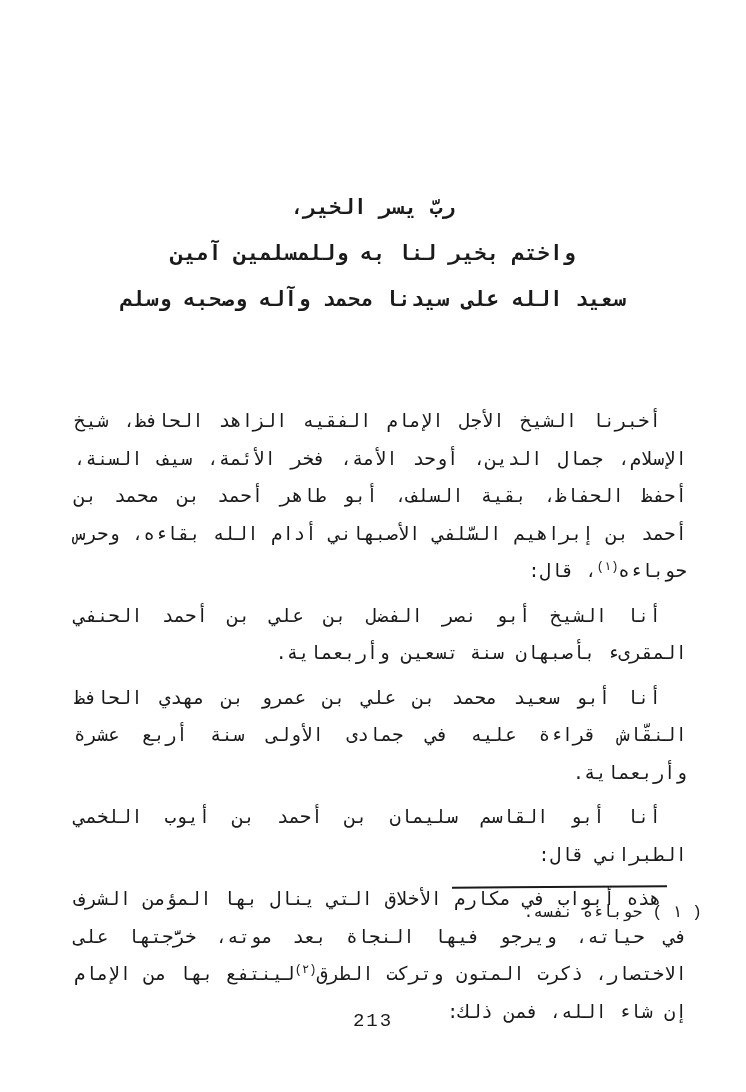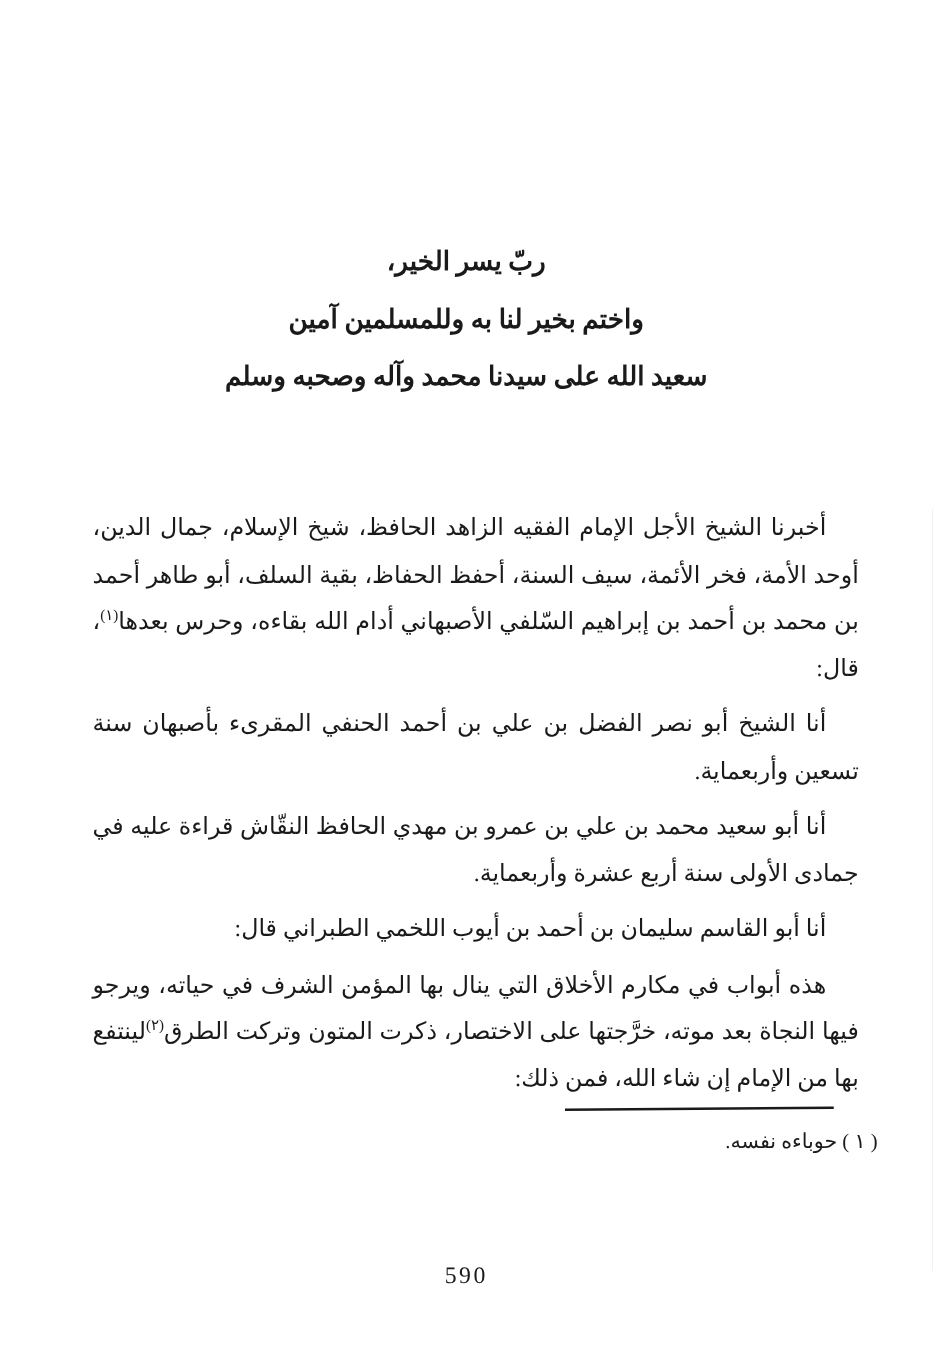--- a/index.html
+++ b/index.html
@@ -3,21 +3,21 @@
 <meta charset="utf-8">
 <style>
   html, body { margin: 0; padding: 0; background: #e8e8e8; }
   .page {
     position: relative;
     width: 746px;
     height: 1092px;
     margin: 0 auto;
     background: #ffffff;
     color: #1a1a1a;
-    font-family: Liberation Serif, serif;
+    font-family: Liberation Mono, monospace;
     direction: rtl;
     overflow: hidden;
     text-rendering: optimizeLegibility;
   }
   .doc-header {
     position: absolute;
     top: 186px;
     right: 0;
     left: 0;
     text-align: center;
@@ -83,32 +83,32 @@
 
 <div class="page">
 
   <header class="doc-header">
     <div>ربّ يسر الخير،</div>
     <div>واختم بخير لنا به وللمسلمين آمين</div>
     <div>سعيد الله على سيدنا محمد وآله وصحبه وسلم</div>
   </header>
 
   <main class="doc-body">
-    <p class="para"><span>أخبرنا الشيخ الأجل الإمام الفقيه الزاهد الحافظ، شيخ الإسلام، جمال الدين، أوحد الأمة، فخر الأئمة، سيف السنة، أحفظ الحفاظ، بقية السلف، أبو طاهر أحمد بن محمد بن أحمد بن إبراهيم السّلفي الأصبهاني أدام الله بقاءه، وحرس بعدها</span><sup class="noteref">(١)</sup><span>، قال:</span></p>
+    <p class="para"><span>أخبرنا الشيخ الأجل الإمام الفقيه الزاهد الحافظ، شيخ الإسلام، جمال الدين، أوحد الأمة، فخر الأئمة، سيف السنة، أحفظ الحفاظ، بقية السلف، أبو طاهر أحمد بن محمد بن أحمد بن إبراهيم السّلفي الأصبهاني أدام الله بقاءه، وحرس حوباءه</span><sup class="noteref">(١)</sup><span>، قال:</span></p>
 
     <p class="para">أنا الشيخ أبو نصر الفضل بن علي بن أحمد الحنفي المقرىء بأصبهان سنة تسعين وأربعماية.</p>
 
     <p class="para">أنا أبو سعيد محمد بن علي بن عمرو بن مهدي الحافظ النقّاش قراءة عليه في جمادى الأولى سنة أربع عشرة وأربعماية.</p>
 
     <p class="para">أنا أبو القاسم سليمان بن أحمد بن أيوب اللخمي الطبراني قال:</p>
 
     <p class="para"><span>هذه أبواب في مكارم الأخلاق التي ينال بها المؤمن الشرف في حياته، ويرجو فيها النجاة بعد موته، خرَّجتها على الاختصار، ذكرت المتون وتركت الطرق</span><sup class="noteref">(٢)</sup><span>لينتفع بها من الإمام إن شاء الله، فمن ذلك:</span></p>
   </main>
 
   <div class="fn-sep"></div>
 
   <footer class="footnotes">
     <p class="fn"><span>( ١ )</span> <span>حوباءه نفسه.</span></p>
   </footer>
 
-  <div class="page-number">590</div>
+  <div class="page-number">213</div>
 
 </div>
 
 </body></html>

